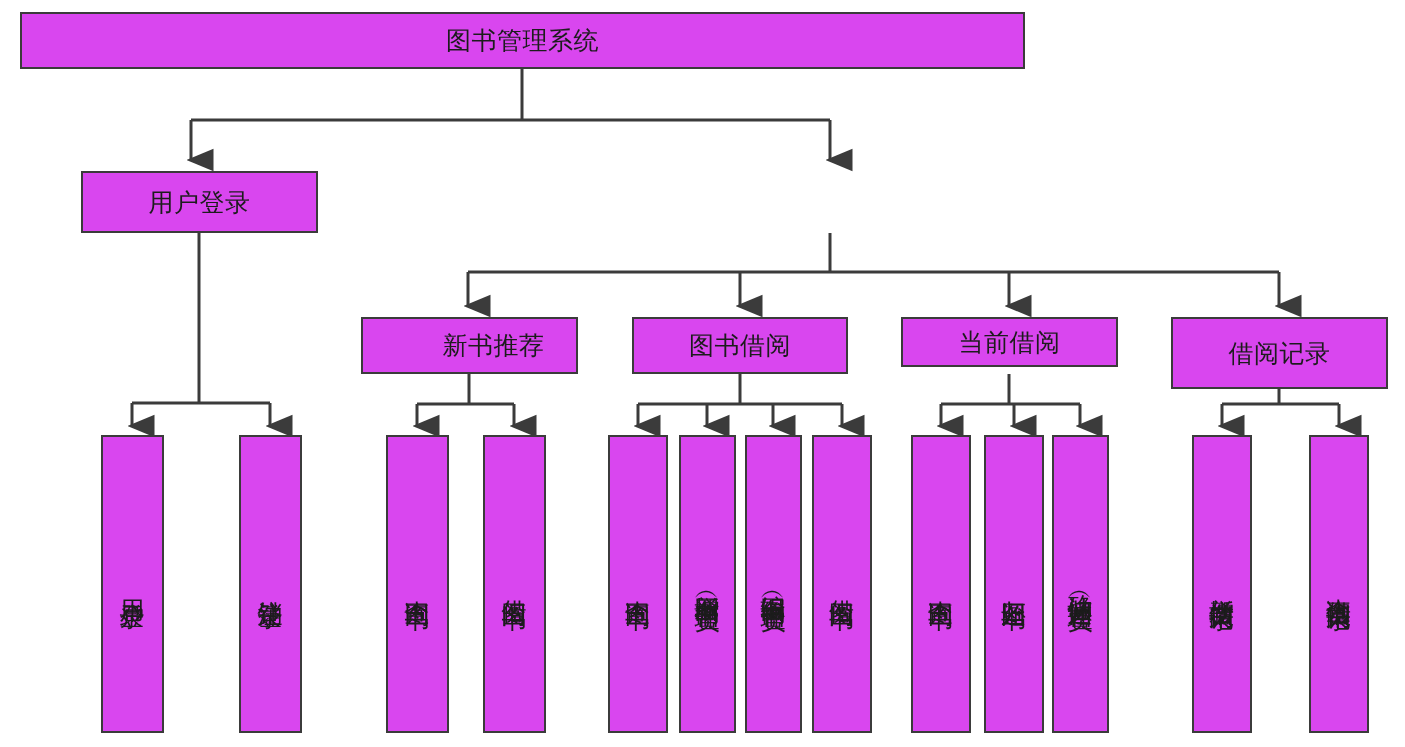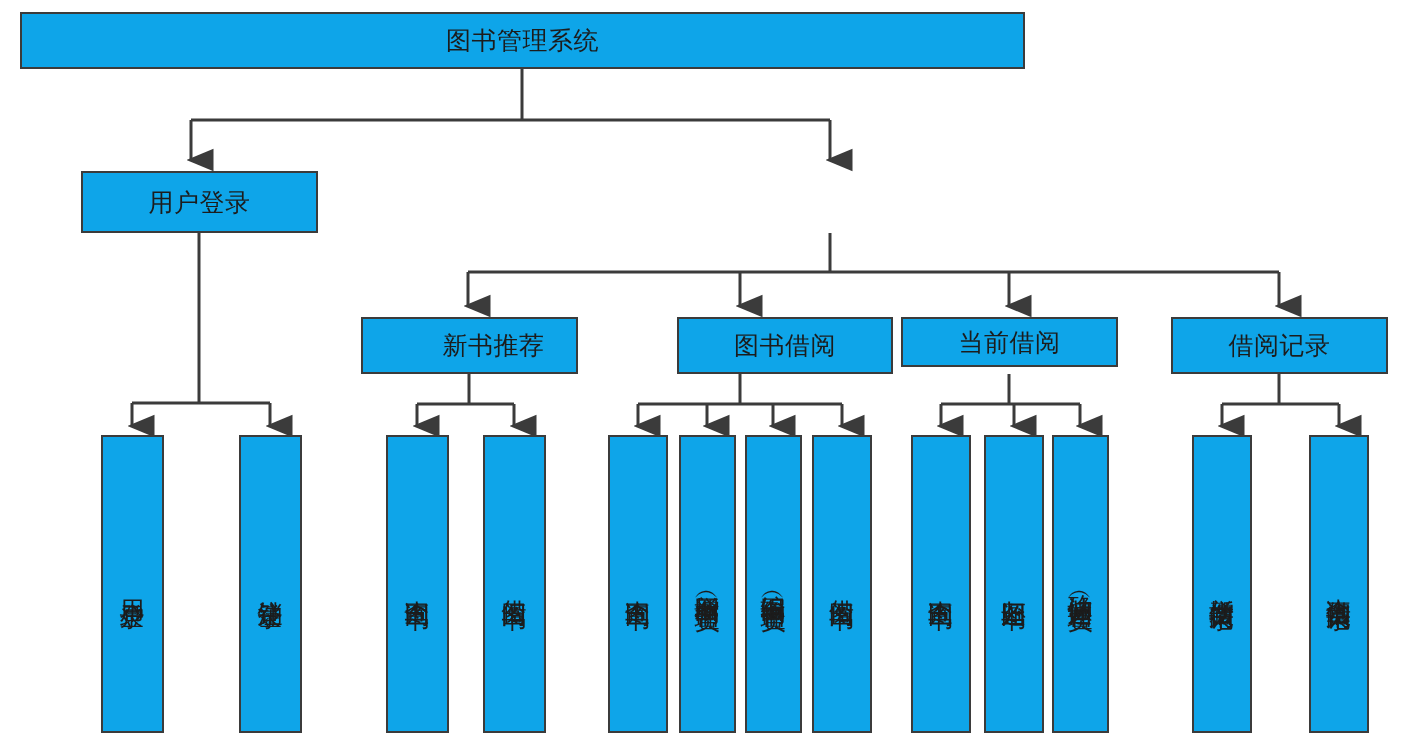--- a/index.html
+++ b/index.html
@@ -20,21 +20,21 @@
     left: 0;
     top: 0;
     width: 1405px;
     height: 747px;
     pointer-events: none;
   }
   .node {
     position: absolute;
     box-sizing: border-box;
     border: 2px solid #3b3b3b;
-    background: #0ea5e9;
+    background: #d946ef;
     color: #1c1c1c;
     display: flex;
     align-items: center;
     justify-content: center;
     z-index: 2;
   }
   .node .label {
     display: block;
     text-align: center;
     line-height: 1.08;
@@ -137,27 +137,27 @@
     <span class="label">图书管理系统</span>
   </div>
 
   <div class="node horiz" style="left:81px; top:171px; width:237px; height:62px;">
     <span class="label">用户登录</span>
   </div>
 
   <div class="node horiz" style="left:361px; top:317px; width:217px; height:57px;padding-left:48px;">
     <span class="label">新书推荐</span>
   </div>
-  <div class="node horiz" style="left:632px; top:317px; width:216px; height:57px;margin-left:45px;">
+  <div class="node horiz" style="left:632px; top:317px; width:216px; height:57px;">
     <span class="label">图书借阅</span>
   </div>
   <div class="node horiz" style="left:901px; top:317px; width:217px; height:50px;">
     <span class="label">当前借阅</span>
   </div>
-  <div class="node horiz" style="left:1171px; top:317px; width:217px; height:57px;">
+  <div class="node horiz" style="left:1171px; top:317px; width:217px; height:72px;">
     <span class="label">借阅记录</span>
   </div>
 
   <div class="node leaf" style="left:101px; top:435px; width:63px; height:298px;">
     <span class="label">用户登录</span>
   </div>
   <div class="node leaf" style="left:239px; top:435px; width:63px; height:298px;">
     <span class="label">注销登录</span>
   </div>
 

